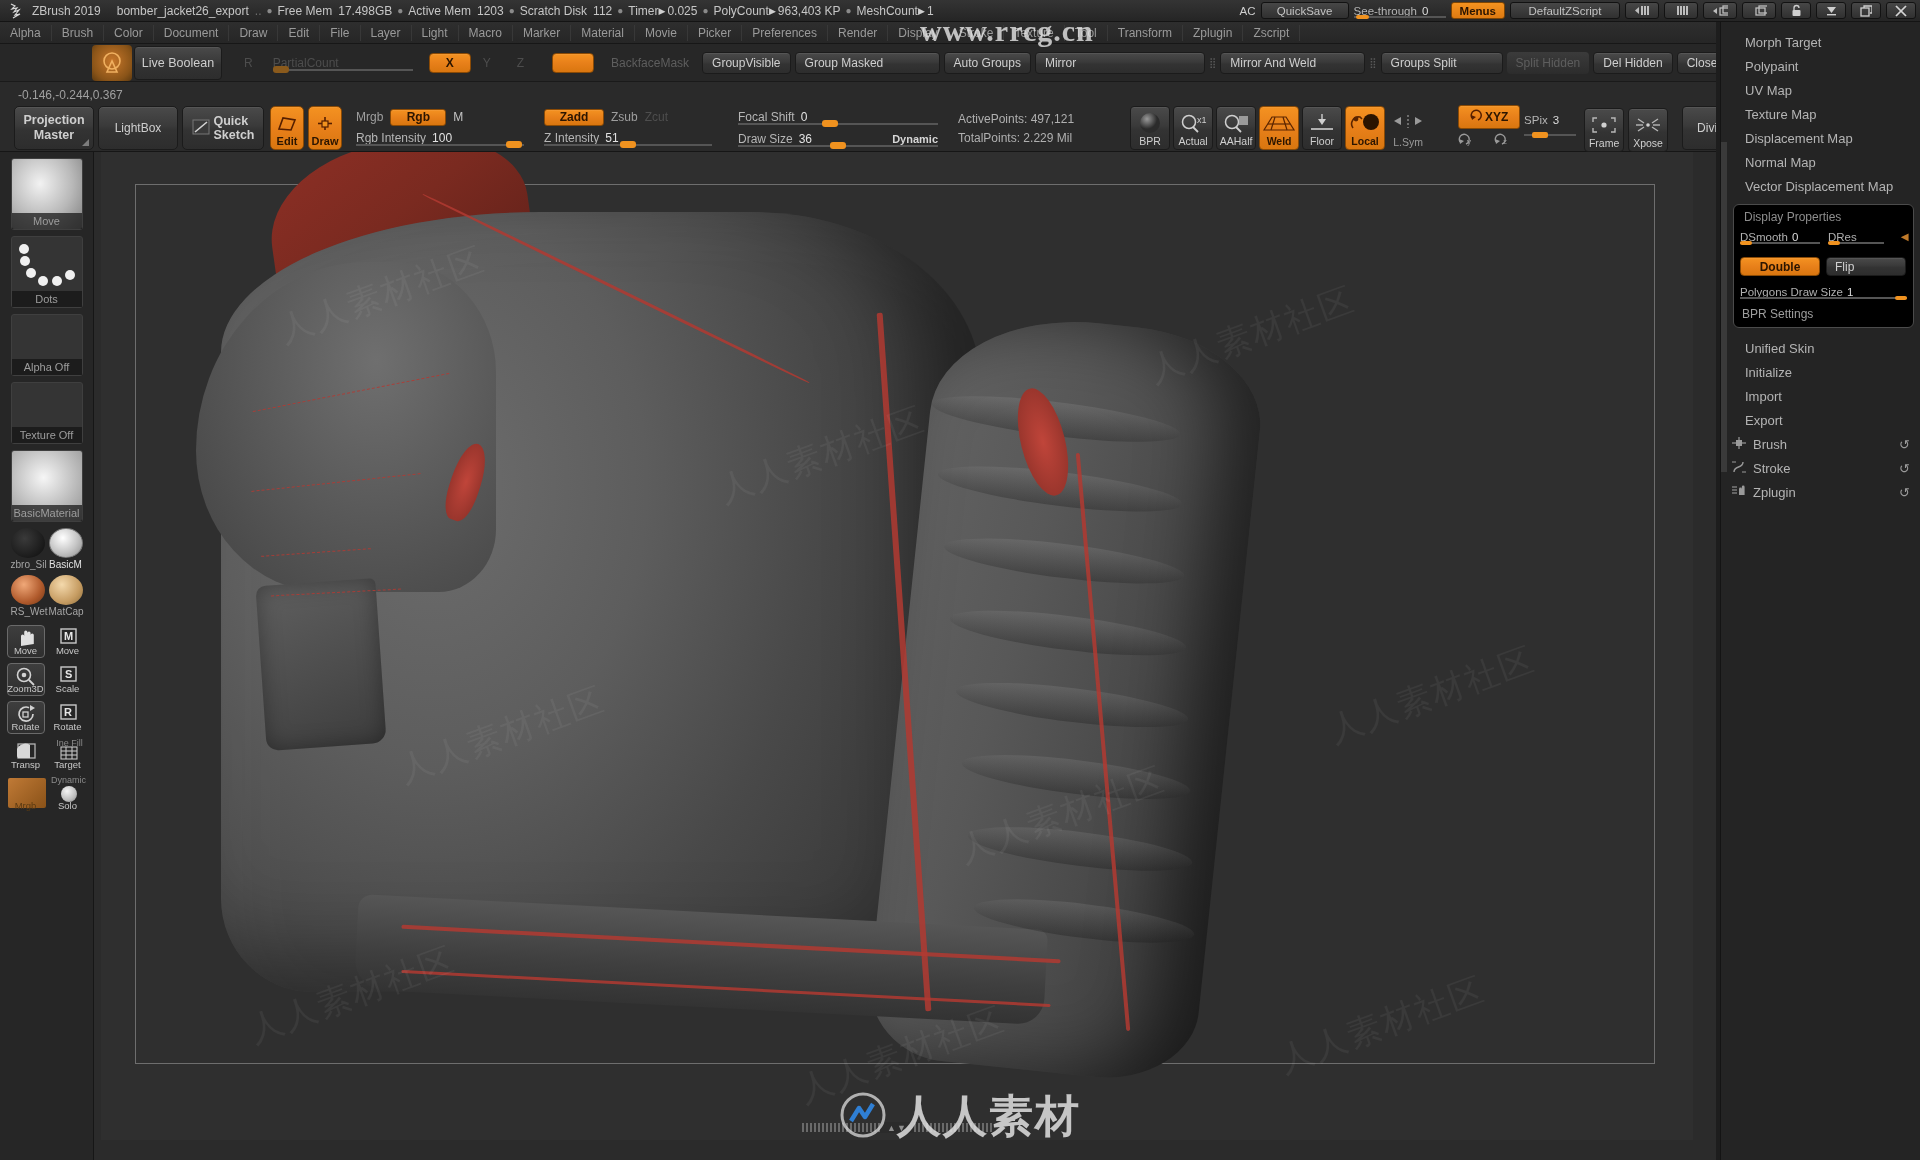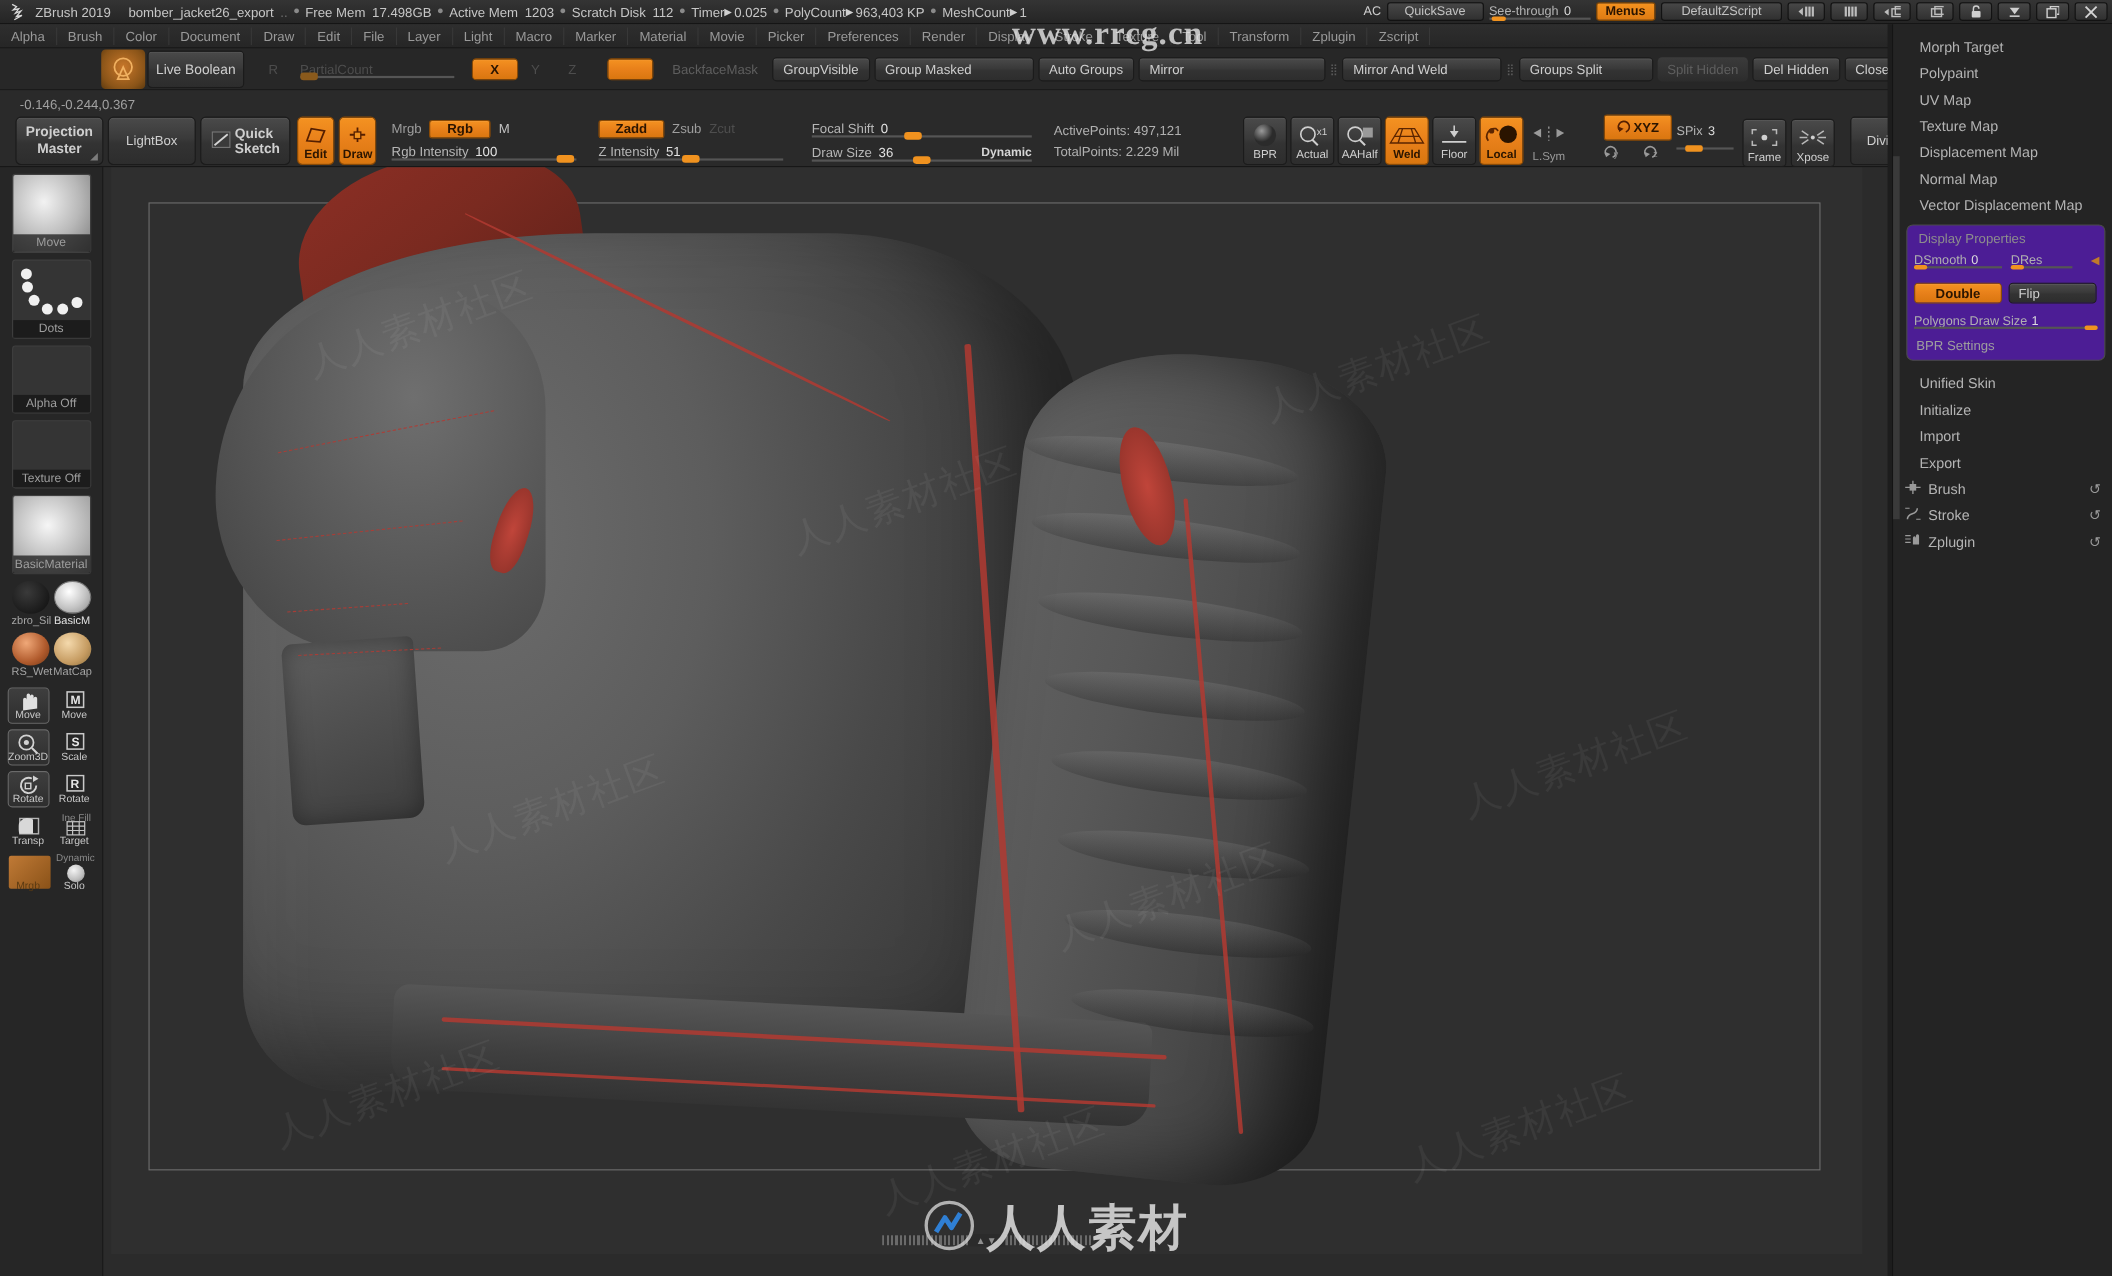--- a/index.html
+++ b/index.html
@@ -231,21 +231,21 @@
     background:#242424; border-left:1px solid #141414;
   }
   .rp-item{
     height:24px; display:flex; align-items:center; padding-left:24px;
     font-size:13px; color:#b4b4b4; cursor:pointer;
   }
   .rp-item .rico{ width:18px; margin-left:-20px; margin-right:4px; color:#8e8e8e; font-size:12px;}
   .rp-item .refresh{ margin-left:auto; margin-right:10px; color:#9a9a9a; font-size:13px;}
   #dispprops{
     margin:6px 6px 0 12px; border:1px solid #4b4b4b; border-radius:6px;
-    background:#4c1d95; padding:3px 6px 6px 6px;
+    background:#000000; padding:3px 6px 6px 6px;
   }
   #dispprops .hdr{ font-size:12px;color:#8d8d8d; padding:2px 0 4px 4px;}
   .dp-slider{ position:relative; height:17px; display:flex; align-items:center; }
   .dp-slider .lbl{ font-size:11.5px; color:#b0b0b0;}
   .dp-slider .val{ font-size:11.5px; color:#dcdcdc; margin-left:4px;}
   .dp-slider .track{ position:absolute; bottom:1px; left:0; right:0; height:2px; background:#555;}
   .dp-slider .knob{ position:absolute; bottom:0; width:12px;height:4px;border-radius:2px;background:#f0921f;}
   #rp-scroll{ position:absolute; left:0; top:120px; width:6px; height:330px; background:#3a3a3a;}
 
   #leftedge{ position:absolute; left:0; top:152px; width:6px; bottom:0; background:#1f1f1f;}

